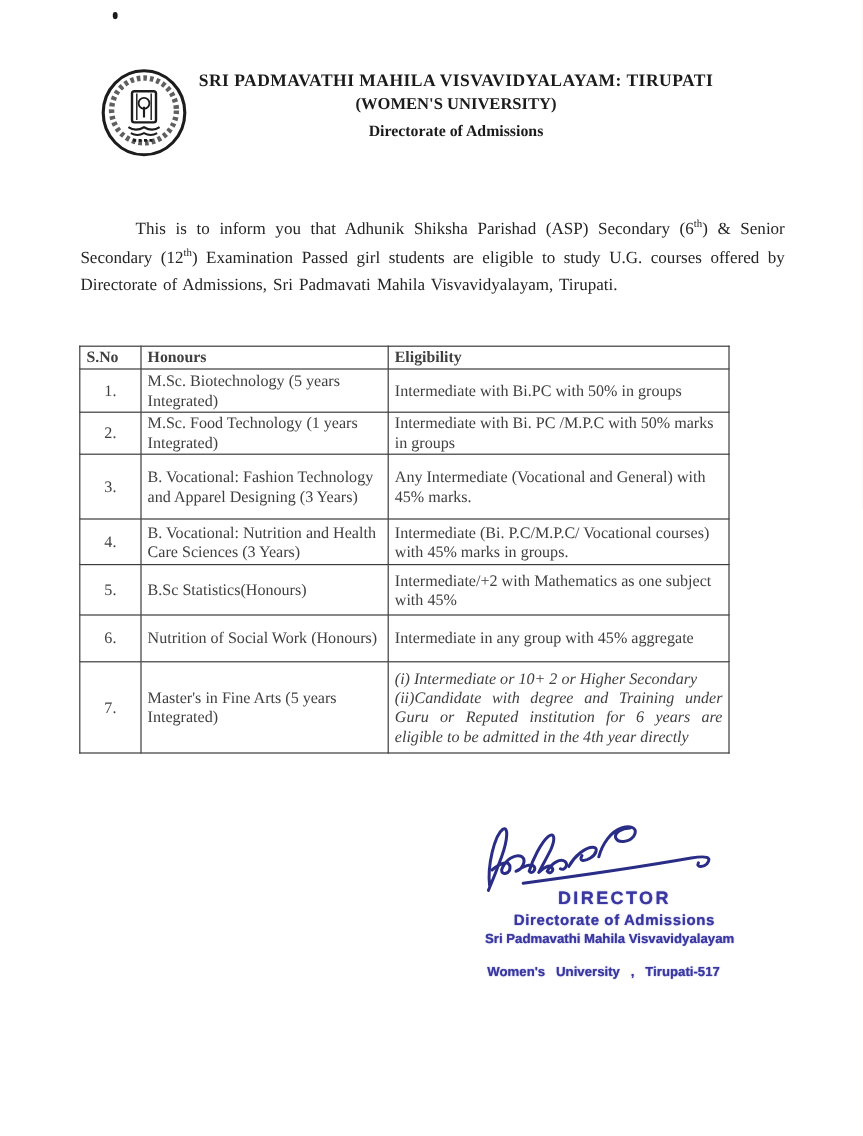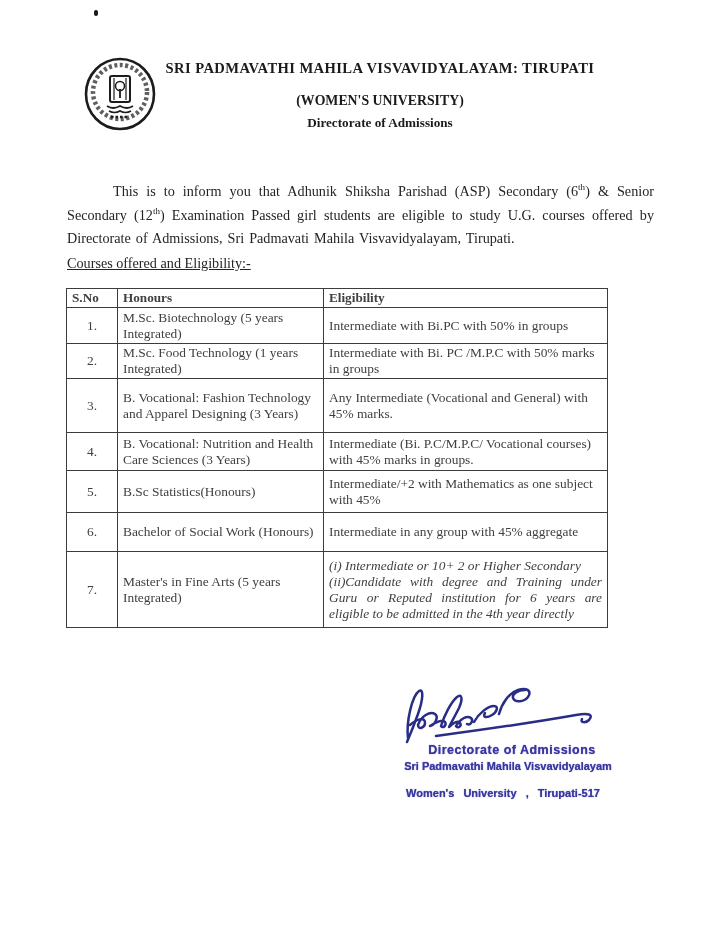--- a/index.html
+++ b/index.html
@@ -17,21 +17,21 @@
     width: 4px; height: 6px; border-radius: 2px;
     background: #1a1a1a;
   }
   
   .logo-wrap { position: absolute; left: 83px; top: 56px; width: 74px; height: 76px; }
   .header-text {
     position: absolute; left: 150px; top: 60px; width: 460px;
     text-align: center; font-weight: bold; color: #1b1b1b;
   }
   .header-line1 { font-size: 14.6px; letter-spacing: 0.4px; }
-  .header-line2 { font-size: 13.8px; margin-top: 16px; }
+  .header-line2 { font-size: 13.8px; margin-top: 2px; }
   .header-line3 { font-size: 13.2px; margin-top: 6px; }
   
   .intro {
     position: absolute; left: 67px; top: 166px; width: 587px;
     font-size: 14.2px; line-height: 23.6px;
     text-align: justify; text-indent: 46px;
     color: #242424;
     word-spacing: 1.5px;
   }
   .intro sup { font-size: 9px; line-height: 0; }
@@ -99,21 +99,20 @@
   </div>
 
   <div class="header-text">
     <div class="header-line1">SRI PADMAVATHI MAHILA VISVAVIDYALAYAM: TIRUPATI</div>
     <div class="header-line2">(WOMEN'S UNIVERSITY)</div>
     <div class="header-line3">Directorate of Admissions</div>
   </div>
 
   <p class="intro"><span>This is to inform you that Adhunik Shiksha Parishad (ASP) Secondary (6</span><sup>th</sup><span>) &amp; Senior Secondary (12</span><sup>th</sup><span>) Examination Passed girl students are eligible to study U.G. courses offered by Directorate of Admissions, Sri Padmavati Mahila Visvavidyalayam, Tirupati.</span></p>
 
-  <div class="section-heading">Courses offered and Eligibility:-</div>
 
   <table class="courses">
     <colgroup>
       <col style="width:51px">
         <col style="width:206px">
         <col style="width:284px">
     </colgroup>
     <tbody>
         <tr style="height:18px">
       <th>S.No</th>
@@ -140,21 +139,21 @@
       <td>B. Vocational: Nutrition and Health Care Sciences (3 Years)</td>
       <td>Intermediate (Bi. P.C/M.P.C/ Vocational courses) with 45% marks in groups.</td>
     </tr>
     <tr style="height:42px">
       <td class="sno">5.</td>
       <td>B.Sc Statistics(Honours)</td>
       <td>Intermediate/+2 with Mathematics as one subject with 45%</td>
     </tr>
     <tr style="height:39px">
       <td class="sno">6.</td>
-      <td>Bachelor of Social Work (Honours)</td>
+      <td>Nutrition of Social Work (Honours)</td>
       <td>Intermediate in any group with 45% aggregate</td>
     </tr>
     <tr style="height:76px">
       <td class="sno">7.</td>
       <td>Master's in Fine Arts (5 years Integrated)</td>
       <td class="elig-justify"><span class="elig-line1">(i) Intermediate or 10+ 2 or Higher Secondary</span><span class="elig-line2">(ii)Candidate with degree and Training under Guru or Reputed institution for 6 years are eligible to be admitted in the 4th year directly</span></td>
     </tr>
   </tbody>
     </table>
 
@@ -164,18 +163,19 @@
         <path d="M12 60 C 10 44, 16 18, 23 13 C 28 10, 27 22, 22 36 C 18 47, 14 57, 11 64"></path>
         <path d="M14 47 C 22 40, 29 39, 29 45 C 29 50, 22 52, 22 47 C 25 38, 34 33, 39 36 C 43 39, 39 47, 34 48 C 40 44, 47 41, 49 44 C 51 47, 47 51, 45 48 C 48 38, 55 24, 61 19 C 66 15, 67 21, 63 30 C 59 38, 55 45, 53 49 C 57 45, 62 42, 64 45 C 66 48, 62 51, 60 48 C 64 41, 71 37, 75 40 C 78 43, 74 48, 71 46"></path>
         <path d="M78 44 C 83 35, 92 28, 98 28 C 103 28, 101 34, 96 37 C 91 40, 86 40, 89 35"></path>
         <path d="M103 36 C 106 25, 113 15, 122 12 C 131 9, 136 13, 132 19 C 128 24, 119 25, 117 20 C 116 16, 122 12, 129 12"></path>
         <path d="M40 58 C 85 52, 140 44, 180 37 C 192 35, 198 36, 193 42 C 190 45, 184 45, 186 41"></path>
       </g>
     </svg>
   </div>
 
   <div class="stamp">
+    <div class="stamp-line1">DIRECTOR</div>
     <div class="stamp-line2">Directorate of Admissions</div>
     <div class="stamp-line3">Sri Padmavathi Mahila Visvavidyalayam</div>
     <div class="stamp-line4">Women's University , Tirupati-517</div>
   </div>
 
 </div>
 
 </body></html>

